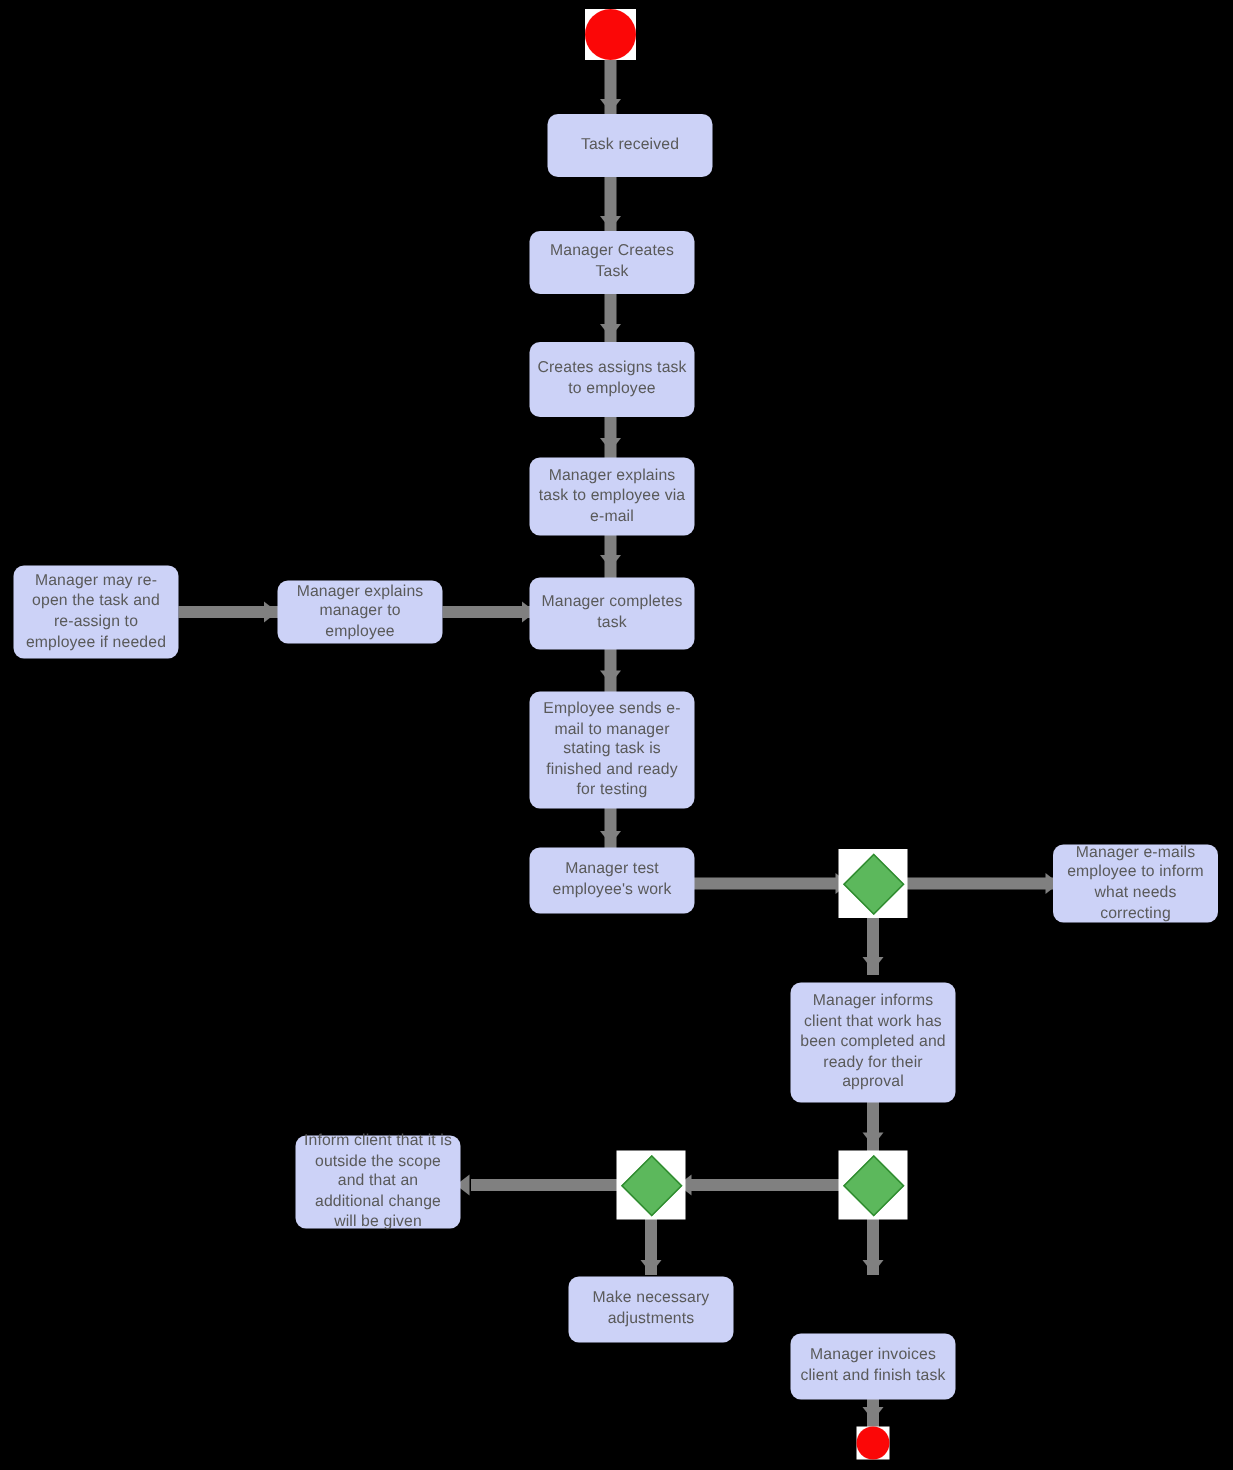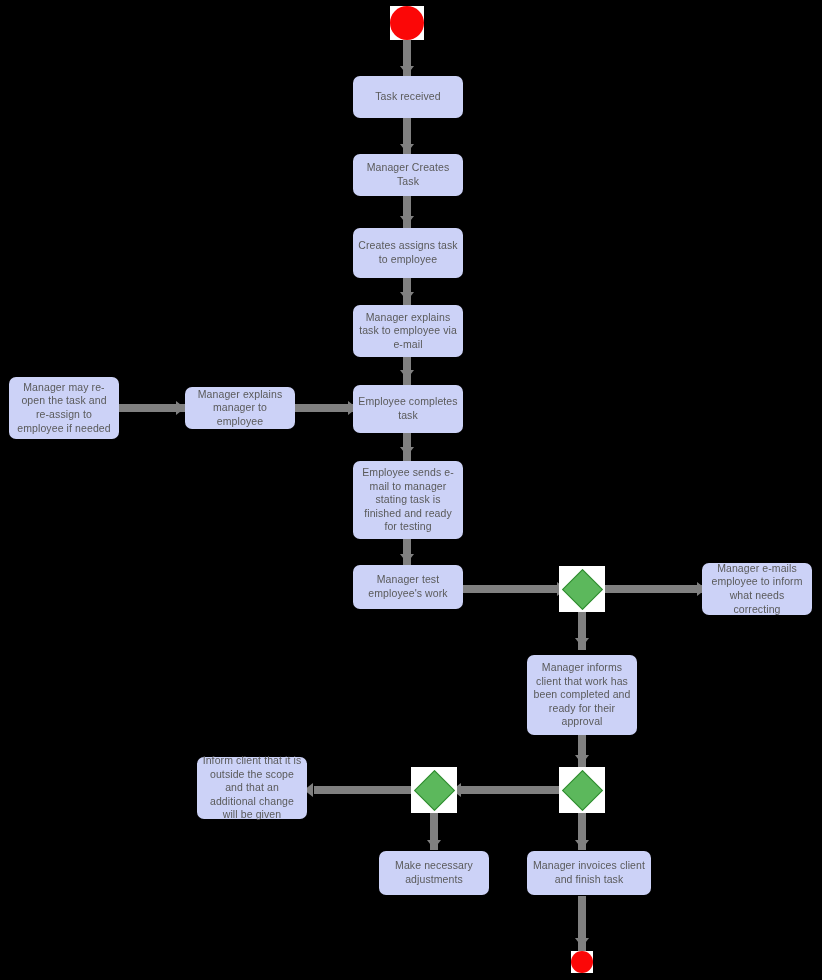--- a/index.html
+++ b/index.html
@@ -150,38 +150,38 @@
   <div class="edge" style="left:578px; top:808px; width:8px; height:42px;"></div>
   <div class="arrowhead ah-down" style="left:575px; top:840px;"></div>
 
   <div class="edge" style="left:578px; top:896px; width:8px; height:56px;"></div>
   <div class="arrowhead ah-down" style="left:575px; top:938px;"></div>
 
   <div class="terminator" style="left:390px; top:6px; width:34px; height:34px;">
     <div class="dot"></div>
   </div>
 
-  <div class="node" style="left:353px; top:76px; width:110px; height:42px;">
+  <div class="node" style="left:365px; top:76px; width:110px; height:42px;">
     <span>Task received</span>
   </div>
 
   <div class="node" style="left:353px; top:154px; width:110px; height:42px;">
     <span>Manager Creates Task</span>
   </div>
 
   <div class="node" style="left:353px; top:228px; width:110px; height:50px;">
     <span>Creates assigns task to employee</span>
   </div>
 
   <div class="node" style="left:353px; top:305px; width:110px; height:52px;">
     <span>Manager explains task to employee via e-mail</span>
   </div>
 
   <div class="node" style="left:353px; top:385px; width:110px; height:48px;">
-    <span>Employee completes task</span>
+    <span>Manager completes task</span>
   </div>
 
   <div class="node" style="left:9px; top:377px; width:110px; height:62px;">
     <span>Manager may re-open the task and re-assign to employee if needed</span>
   </div>
 
   <div class="node" style="left:185px; top:387px; width:110px; height:42px;">
     <span>Manager explains manager to employee</span>
   </div>
 
@@ -214,21 +214,21 @@
   </div>
 
   <div class="node" style="left:197px; top:757px; width:110px; height:62px;">
     <span>Inform client that it is outside the scope and that an additional change will be given</span>
   </div>
 
   <div class="node" style="left:379px; top:851px; width:110px; height:44px;">
     <span>Make necessary adjustments</span>
   </div>
 
-  <div class="node" style="left:527px; top:851px; width:124px; height:44px;text-align:center;">
+  <div class="node" style="left:527px; top:889px; width:110px; height:44px;text-align:center;">
     <span>Manager invoices client and finish task</span>
   </div>
 
   <div class="terminator" style="left:571px; top:951px; width:22px; height:22px;">
     <div class="dot"></div>
   </div>
 
 </div>
 
 </body></html>

